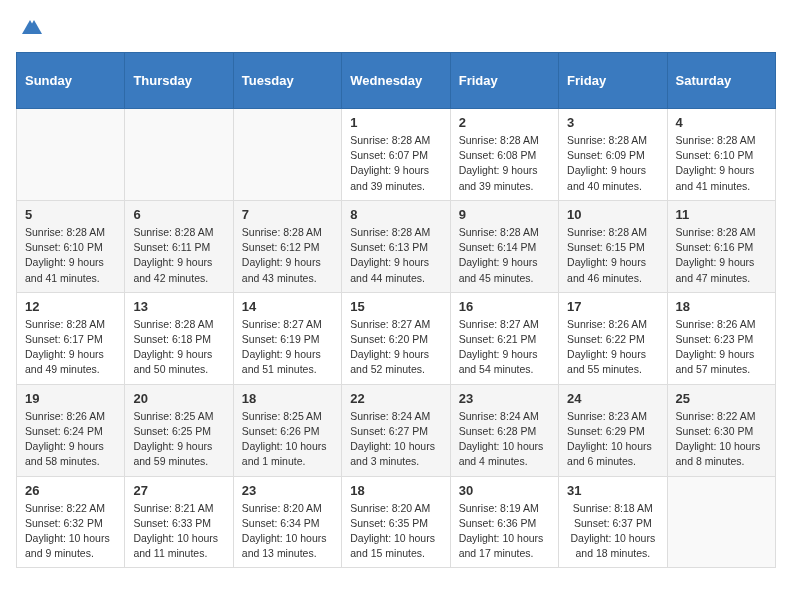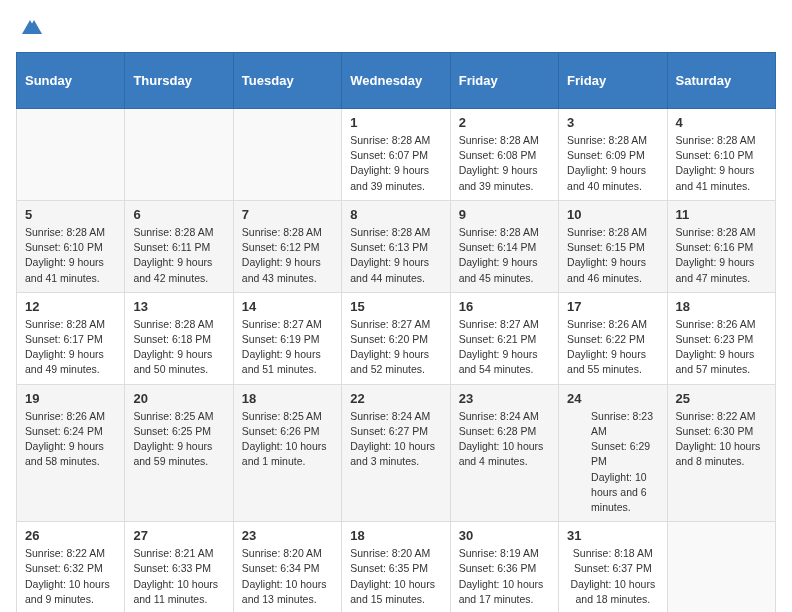--- a/index.html
+++ b/index.html
@@ -266,21 +266,21 @@
 Daylight: 10 hours and 3 minutes.</div>
         </td>
         <td>
           <span class="day-number">23</span>
           <div class="day-info" style="white-space: pre-line;">Sunrise: 8:24 AM
 Sunset: 6:28 PM
 Daylight: 10 hours and 4 minutes.</div>
         </td>
         <td>
           <span class="day-number">24</span>
-          <div class="day-info" style="white-space: pre-line; margin-left: 24px;">Sunrise: 8:23 AM
+          <div class="day-info" style="white-space: pre-line;">Sunrise: 8:23 AM
 Sunset: 6:29 PM
 Daylight: 10 hours and 6 minutes.</div>
         </td>
         <td>
           <span class="day-number">25</span>
           <div class="day-info" style="white-space: pre-line;">Sunrise: 8:22 AM
 Sunset: 6:30 PM
 Daylight: 10 hours and 8 minutes.</div>
         </td>
       </tr>

